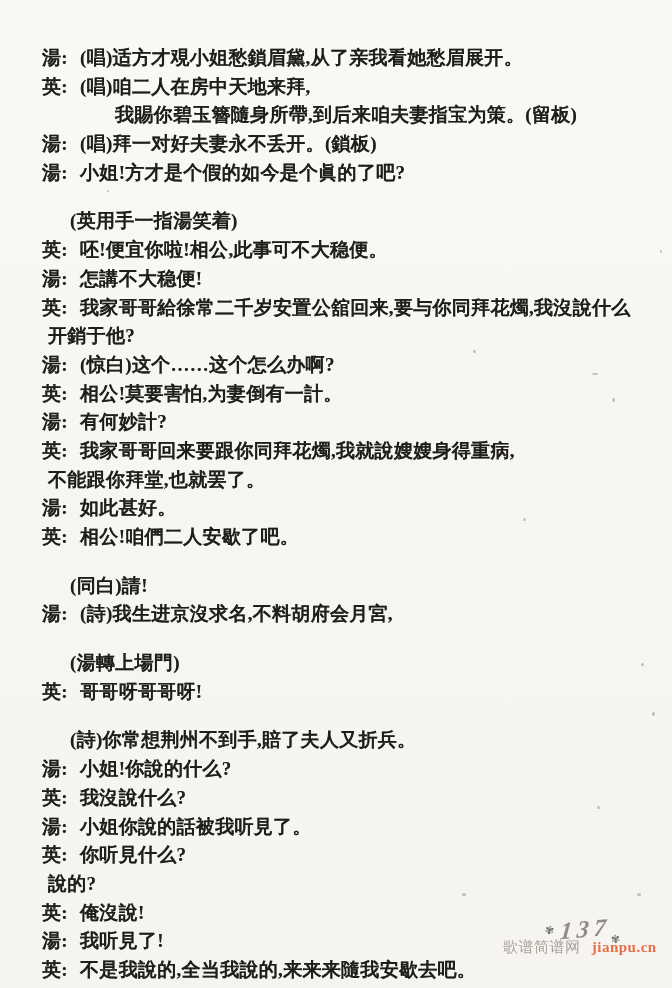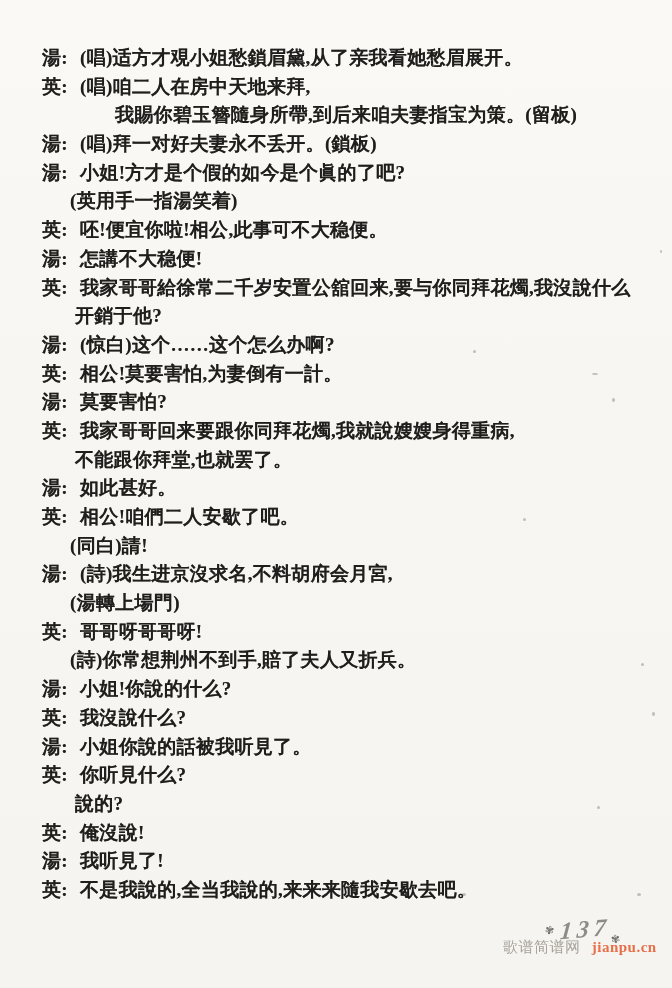--- a/index.html
+++ b/index.html
@@ -34,22 +34,22 @@
     white-space: nowrap;
     text-shadow: 0 0 0.6px rgba(40,38,35,0.55);
   }
   .line .speaker {
     display: inline-block;
     width: 33px;
     vertical-align: top;
   }
   .line .text { vertical-align: top; }
   .t-dialogue { padding-left: 42px; }
-  .t-continuation { padding-left: 75px; }
-  .t-stage { padding-left: 70px; }
+  .t-continuation { padding-left: 48px; }
+  .t-stage { padding-left: 70px; margin-top: 20px; }
   .t-verse { padding-left: 115px; }
 
   
   .pageno {
     position: absolute;
     top: 916px;
     left: 560px;
     font-size: 24px;
     font-style: italic;
     font-weight: 700;
@@ -134,21 +134,21 @@
       <div class="line t-dialogue">
     <span class="speaker">湯:</span>
     <span class="text">(惊白)这个……这个怎么办啊?</span>
   </div>
       <div class="line t-dialogue">
     <span class="speaker">英:</span>
     <span class="text">相公!莫要害怕,为妻倒有一計。</span>
   </div>
       <div class="line t-dialogue">
     <span class="speaker">湯:</span>
-    <span class="text">莫要害怕?</span>
+    <span class="text">有何妙計?</span>
   </div>
       <div class="line t-dialogue">
     <span class="speaker">英:</span>
     <span class="text">我家哥哥回来要跟你同拜花燭,我就說嫂嫂身得重病,</span>
   </div>
       <div class="line t-continuation">
     
     <span class="text">不能跟你拜堂,也就罢了。</span>
   </div>
       <div class="line t-dialogue">

